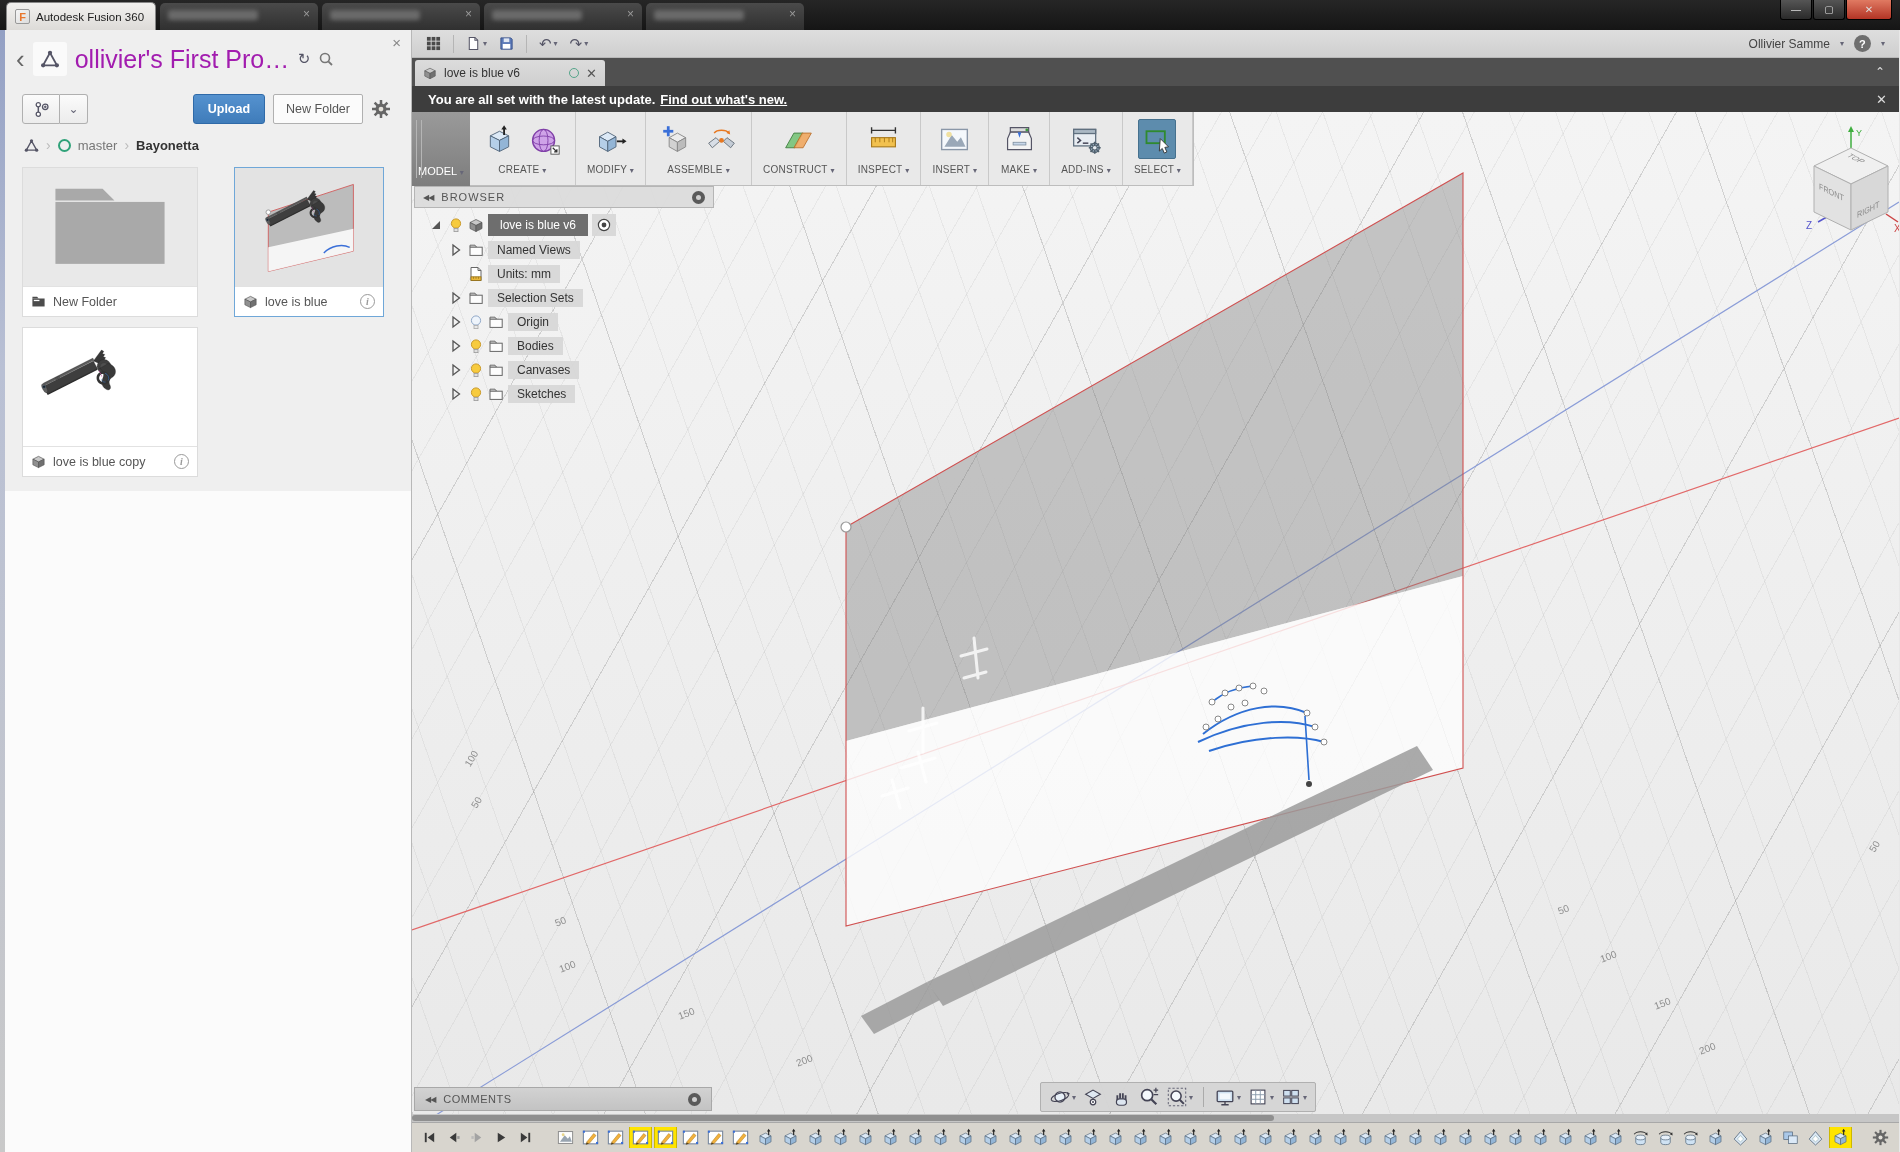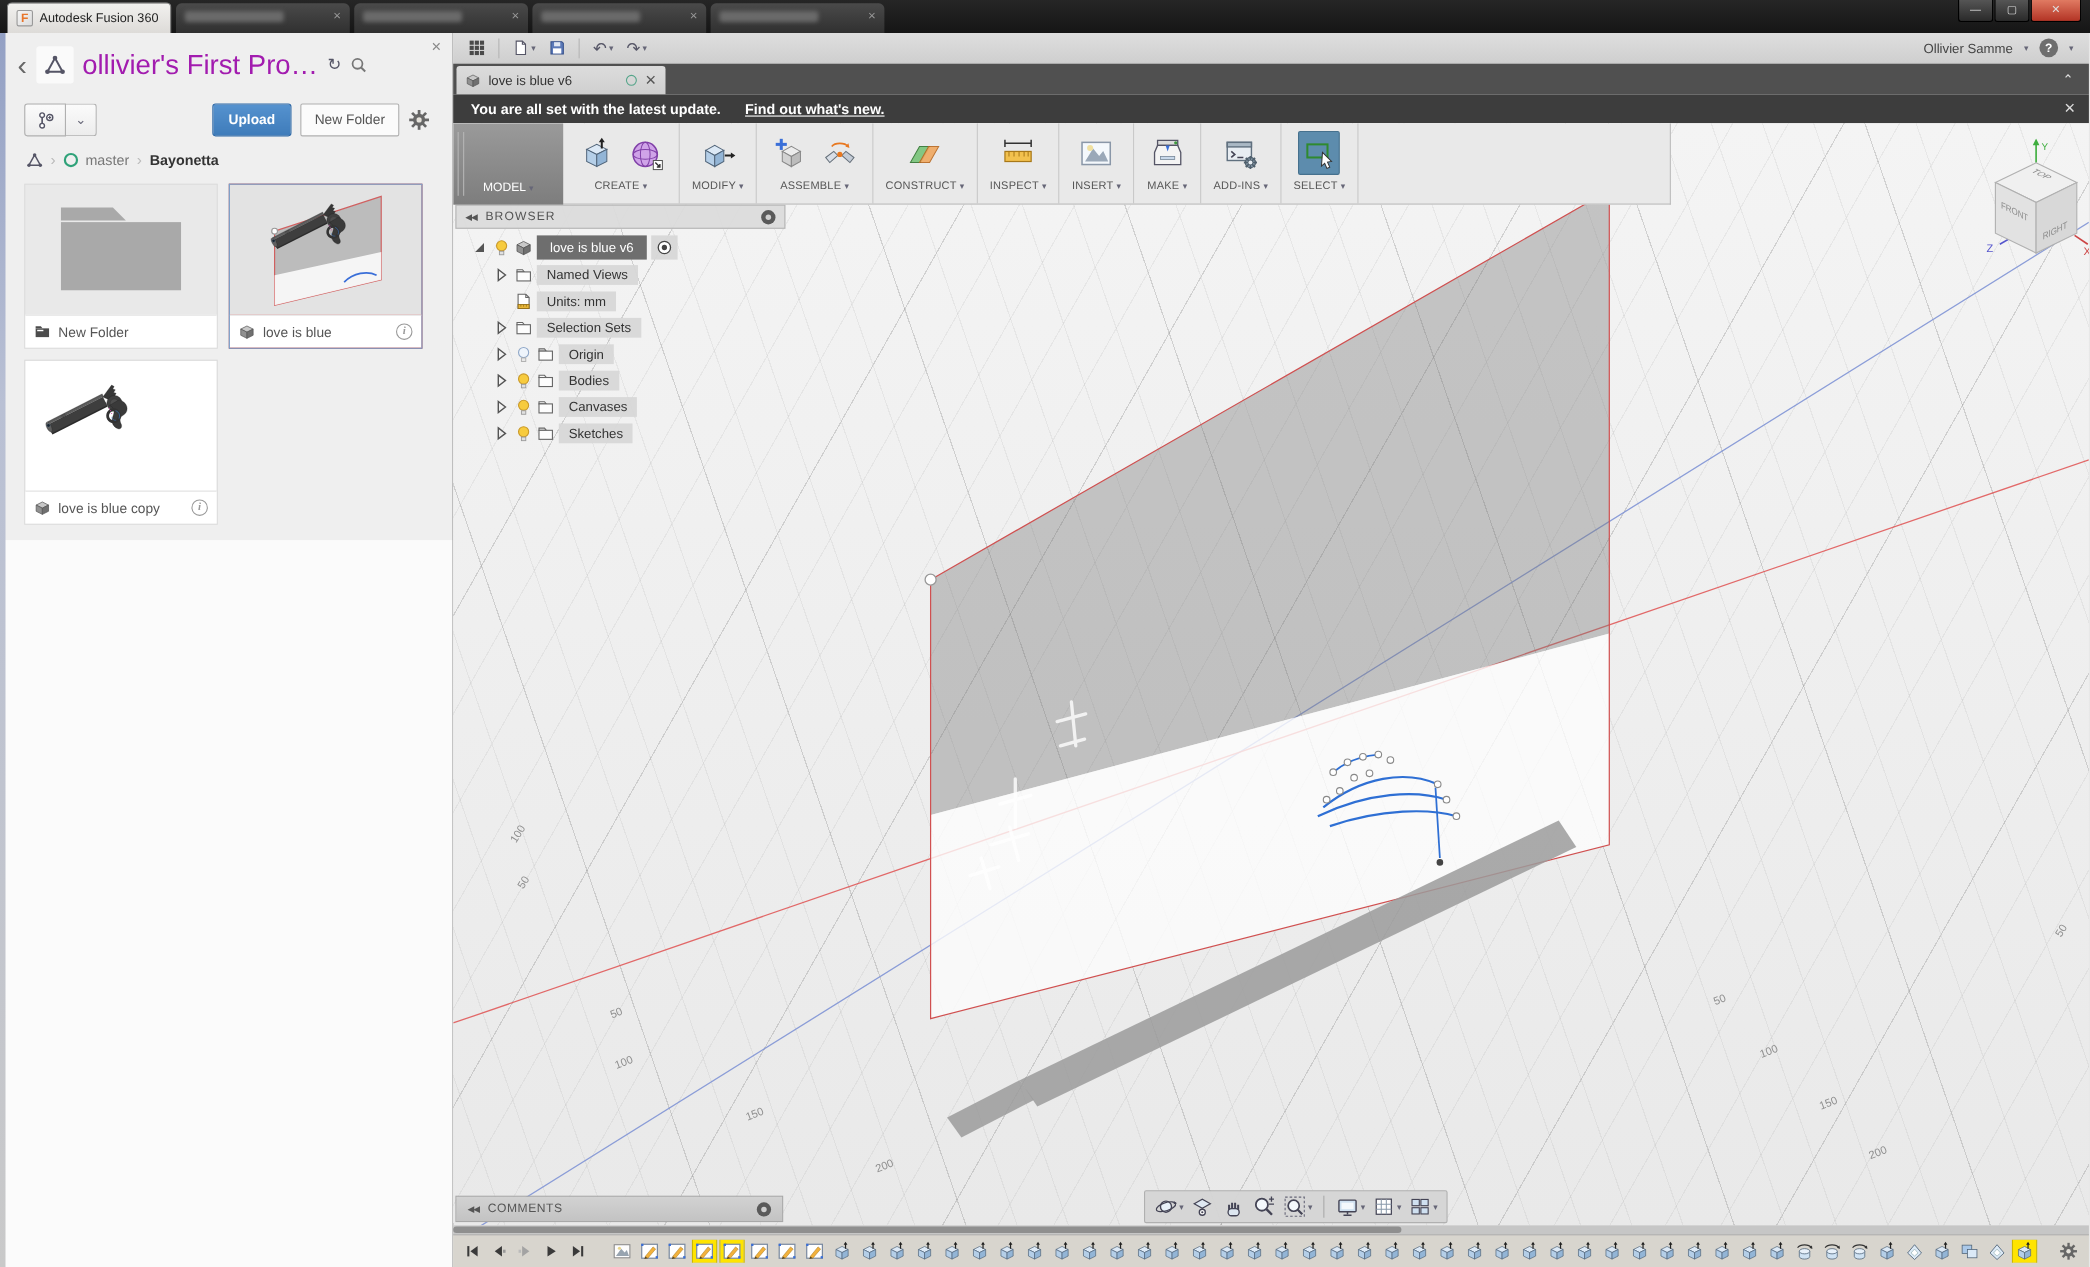--- a/index.html
+++ b/index.html
@@ -59,21 +59,21 @@
     display:flex; align-items:center; }
   #newfolder-btn { height:30px; padding:0 12px; border:1px solid #b0b0b0; background:#fbfbfb;
     color:#555; font-size:12.5px; display:flex; align-items:center; border-radius:2px; }
   #breadcrumb { display:flex; align-items:center; gap:7px; margin:13px 20px 0 24px; font-size:13px; }
   .crumb-sep { color:#bbb; font-size:14px; }
   .green-ring { width:13px; height:13px; border:2px solid #2fa279; border-radius:50%; }
   #crumb-branch { color:#777; }
   #crumb-folder { color:#333; font-weight:bold; }
   #cards { display:grid; grid-template-columns:176px 176px; gap:10px; margin:14px 20px 0 22px; }
   .card { background:#e9e9e9; border:1px solid #dcdcdc; }
-  .card.selected { border:1px solid #6fa7d8; background:#b91c1c; }
+  .card.selected { border:1px solid #6fa7d8; background:#0f172a;margin-left:26px; }
   .card-thumb { height:118px; display:flex; align-items:center; justify-content:center; overflow:hidden; }
   .card.selected .card-thumb { background:#e3e3e3; }
   .card-thumb svg { width:100%; height:100%; }
   .card-label { height:30px; background:#fff; display:flex; align-items:center; gap:7px;
     padding:0 8px; border-top:1px solid #e2e2e2; }
   .card-text { font-size:12.5px; color:#555; white-space:nowrap; overflow:hidden;
     text-overflow:ellipsis; flex:1; }
   .info-i { width:15px; height:15px; border:1.2px solid #9a9a9a; border-radius:50%; color:#9a9a9a;
     font-size:10px; font-style:italic; font-weight:bold; display:flex; align-items:center;
     justify-content:center; flex:none; font-family:"Liberation Serif",serif; }
@@ -95,36 +95,36 @@
   #tabbar { height:28px; background:#505050; display:flex; align-items:flex-end; }
   #doc-tab { margin-left:3px; height:26px; width:190px; background:linear-gradient(180deg,#dcdcdc,#cfcfcf);
     border-radius:3px 3px 0 0; display:flex; align-items:center; gap:7px; padding:0 8px; }
   #doc-tab-label { font-size:12px; color:#333; flex:1; }
   .tab-ring { width:10px; height:10px; border:1.5px solid #55a58a; border-radius:50%; }
   .tab-x { color:#555; font-size:13px; font-weight:bold; }
   #tabbar-collapse { margin-left:auto; margin-right:14px; color:#ddd; font-size:12px; align-self:center; }
 
   #notifbar { height:26px; background:#3d3d3d; color:#fff; display:flex; align-items:center;
     padding:0 16px; font-size:13px; font-weight:bold; position:relative; }
-  #notif-link { text-decoration:underline; margin-left:22px; color:#fff; }
+  #notif-link { text-decoration:underline; margin-left:5px; color:#fff; }
   #notif-close { position:absolute; right:12px; color:#ddd; font-weight:bold; }
 
   
   #viewport { position:relative; flex:1; overflow:hidden;
     background:
       repeating-linear-gradient(70.9deg, rgba(130,130,130,.22) 0 1px, transparent 1px 220px),
       repeating-linear-gradient(119.5deg, rgba(130,130,130,.22) 0 1px, transparent 1px 220px),
       repeating-linear-gradient(70.9deg, rgba(150,150,150,.13) 0 1px, transparent 1px 44px),
       repeating-linear-gradient(119.5deg, rgba(150,150,150,.13) 0 1px, transparent 1px 44px),
       linear-gradient(180deg,#f4f4f4,#e9e9e9); }
   #scene { position:absolute; left:0; top:0; }
   .grid-label { position:absolute; font-size:10px; color:#8e8e8e; }
 
   
-  #ribbon { position:absolute; left:0; top:0; width:1107px; height:74px; background:#e9e9e9;
+  #ribbon { position:absolute; left:0; top:0; width:782px; height:74px; background:#e9e9e9;
     border-bottom:1px solid #bdbdbd; border-right:1px solid #bdbdbd; display:flex; z-index:5; }
   #model-btn { width:100px; height:74px; background:linear-gradient(180deg,#9a9a9a,#7d7d7d);
     color:#fff; font-size:11px; display:flex; align-items:flex-end; justify-content:center;
     padding-bottom:9px; position:relative; }
   #model-btn::before { content:""; position:absolute; left:4px; top:8px; bottom:8px; width:4px;
     border-left:1px solid #b5b5b5; border-right:1px solid #b5b5b5; }
   .rb-group { display:flex; flex-direction:column; align-items:center; padding:5px 11px 0 11px;
     border-right:1px solid #c9c9c9; }
   .rb-icons { display:flex; gap:7px; align-items:center; height:44px; }
   .rb-btn { width:38px; height:40px; display:flex; align-items:center; justify-content:center; border-radius:2px; }

